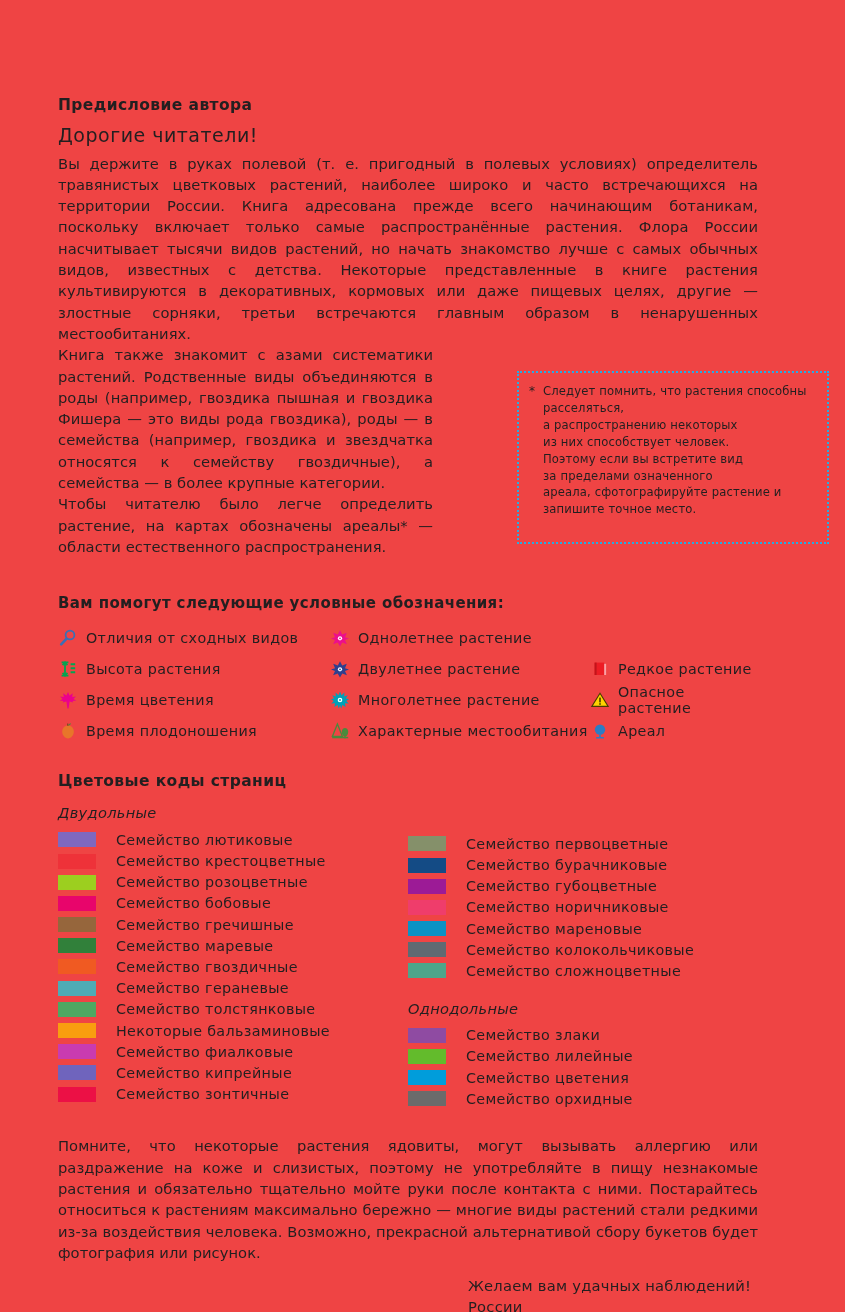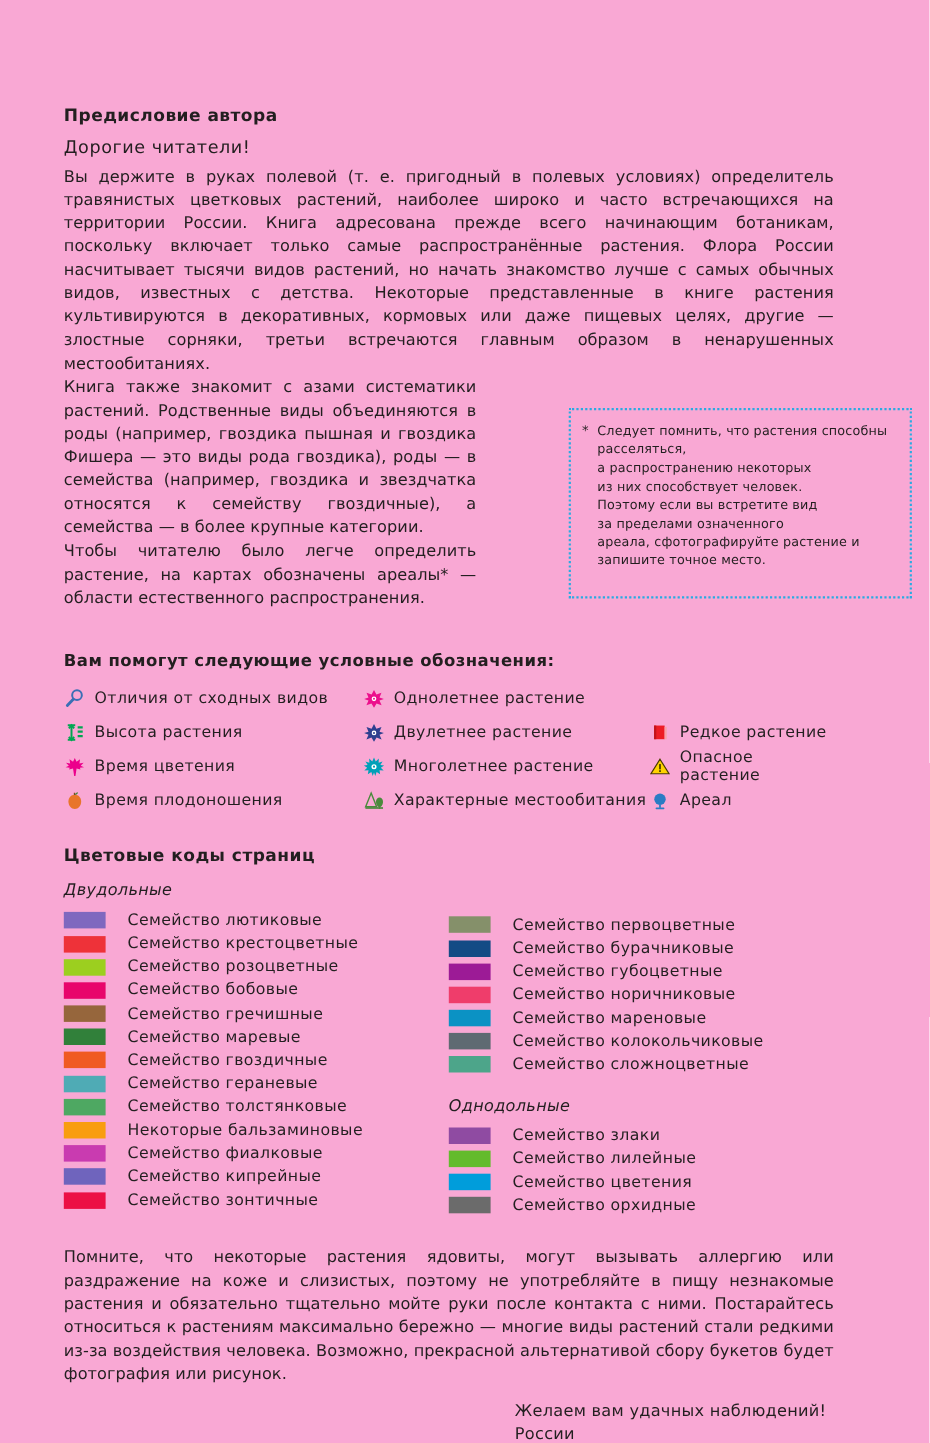--- a/index.html
+++ b/index.html
@@ -8,40 +8,40 @@
     background: #ffffff;
   }
   body {
     font-family: "DejaVu Sans", sans-serif;
     color: #231f20;
   }
   #page {
     position: relative;
     width: 845px;
     height: 1312px;
-    background: #f9a8d4;
+    background: #ef4444;
     overflow: hidden;
   }
   .content {
     position: absolute;
     left: 58px;
     top: 96px;
     width: 700px;
   }
 
   
   h1.sec-title {
     font-size: 15.5px;
     font-weight: bold;
     letter-spacing: 0.4px;
     margin: 0 0 9px 0;
     line-height: 1.2;
   }
   .greeting {
-    font-size: 16px;
+    font-size: 19px;
     letter-spacing: 0.5px;
     margin: 0 0 7px 0;
   }
   p.body {
     font-size: 14.7px;
     line-height: 21.3px;
     text-align: justify;
     margin: 0 0 0 0;
     letter-spacing: 0.05px;
   }

